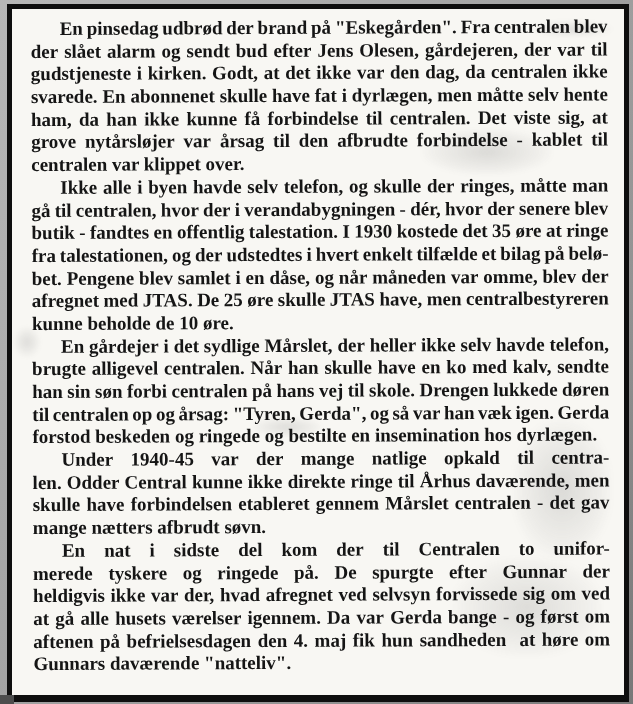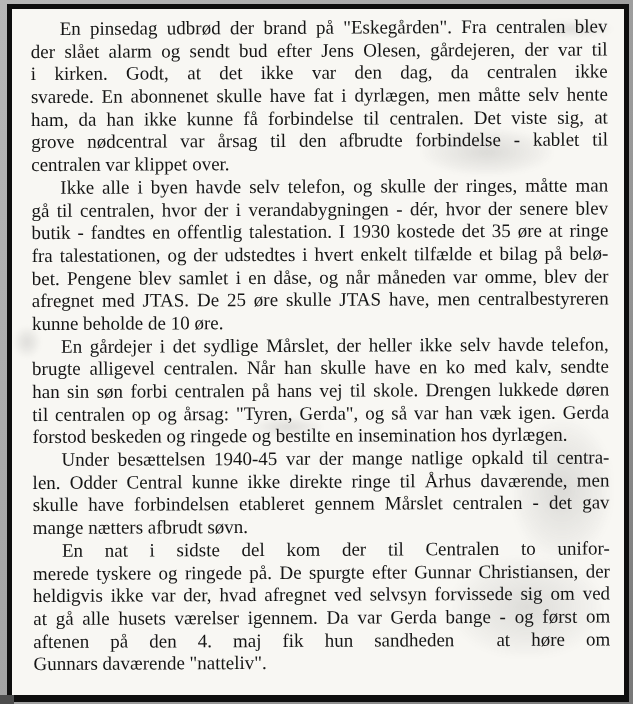--- a/index.html
+++ b/index.html
@@ -24,20 +24,21 @@
     background: #f8f7f3;
     border: 5px solid #0e0e0e;
     border-bottom-width: 7px;
     box-sizing: border-box;
     overflow: hidden;
   }
   .page-inner {
     position: absolute;
     left: 0; top: 0; right: 0; bottom: 0;
     overflow: hidden;
+    font-weight: bold;
   }
   
   .smudge {
     position: absolute;
     background: radial-gradient(ellipse at center, rgba(110,110,110,0.38) 0%, rgba(110,110,110,0.12) 55%, rgba(110,110,110,0) 75%);
     filter: blur(2px);
     pointer-events: none;
   }
   .smudge.s1 { left: 520px; top: 12px;  width: 80px;  height: 16px; opacity: .5; }
   .smudge.s2 { left: 410px; top: 120px; width: 130px; height: 46px; opacity: .55; }
@@ -93,24 +94,24 @@
       <div class="smudge s3"></div>
       <div class="smudge s4"></div>
       <div class="smudge s5"></div>
       <div class="smudge s6"></div>
 
       <div class="textblock">
 
         <div class="para">
           <div class="line just indent"><span>En</span><span>pinsedag</span><span>udbrød</span><span>der</span><span>brand</span><span>på</span><span>"Eskegården".</span><span>Fra</span><span>centralen</span><span>blev</span></div>
           <div class="line just"><span>der</span><span>slået</span><span>alarm</span><span>og</span><span>sendt</span><span>bud</span><span>efter</span><span>Jens</span><span>Olesen,</span><span>gårdejeren,</span><span>der</span><span>var</span><span>til</span></div>
-          <div class="line just"><span>i</span><span>kirken.</span><span>Godt,</span><span>at</span><span>det</span><span>ikke</span><span>var</span><span>den</span><span>dag,</span><span>da</span><span>centralen</span><span>ikke</span></div>
+          <div class="line just"><span>gudstjeneste</span><span>i</span><span>kirken.</span><span>Godt,</span><span>at</span><span>det</span><span>ikke</span><span>var</span><span>den</span><span>dag,</span><span>da</span><span>centralen</span><span>ikke</span></div>
           <div class="line just"><span>svarede.</span><span>En</span><span>abonnenet</span><span>skulle</span><span>have</span><span>fat</span><span>i</span><span>dyrlægen,</span><span>men</span><span>måtte</span><span>selv</span><span>hente</span></div>
           <div class="line just"><span>ham,</span><span>da</span><span>han</span><span>ikke</span><span>kunne</span><span>få</span><span>forbindelse</span><span>til</span><span>centralen.</span><span>Det</span><span>viste</span><span>sig,</span><span>at</span></div>
-          <div class="line just"><span>grove</span><span>nødcentral</span><span>var</span><span>årsag</span><span>til</span><span>den</span><span>afbrudte</span><span>forbindelse</span><span>-</span><span>kablet</span><span>til</span></div>
+          <div class="line just"><span>grove</span><span>nytårsløjer</span><span>var</span><span>årsag</span><span>til</span><span>den</span><span>afbrudte</span><span>forbindelse</span><span>-</span><span>kablet</span><span>til</span></div>
           <div class="line end">centralen var klippet over.</div>
         </div>
 
         <div class="para">
           <div class="line just indent"><span>Ikke</span><span>alle</span><span>i</span><span>byen</span><span>havde</span><span>selv</span><span>telefon,</span><span>og</span><span>skulle</span><span>der</span><span>ringes,</span><span>måtte</span><span>man</span></div>
           <div class="line just"><span>gå</span><span>til</span><span>centralen,</span><span>hvor</span><span>der</span><span>i</span><span>verandabygningen</span><span>-</span><span>dér,</span><span>hvor</span><span>der</span><span>senere</span><span>blev</span></div>
           <div class="line just"><span>butik</span><span>-</span><span>fandtes</span><span>en</span><span>offentlig</span><span>talestation.</span><span>I</span><span>1930</span><span>kostede</span><span>det</span><span>35</span><span>øre</span><span>at</span><span>ringe</span></div>
           <div class="line just"><span>fra</span><span>talestationen,</span><span>og</span><span>der</span><span>udstedtes</span><span>i</span><span>hvert</span><span>enkelt</span><span>tilfælde</span><span>et</span><span>bilag</span><span>på</span><span>belø-</span></div>
           <div class="line just"><span>bet.</span><span>Pengene</span><span>blev</span><span>samlet</span><span>i</span><span>en</span><span>dåse,</span><span>og</span><span>når</span><span>måneden</span><span>var</span><span>omme,</span><span>blev</span><span>der</span></div>
           <div class="line just"><span>afregnet</span><span>med</span><span>JTAS.</span><span>De</span><span>25</span><span>øre</span><span>skulle</span><span>JTAS</span><span>have,</span><span>men</span><span>centralbestyreren</span></div>
@@ -119,32 +120,32 @@
 
         <div class="para">
           <div class="line just indent"><span>En</span><span>gårdejer</span><span>i</span><span>det</span><span>sydlige</span><span>Mårslet,</span><span>der</span><span>heller</span><span>ikke</span><span>selv</span><span>havde</span><span>telefon,</span></div>
           <div class="line just"><span>brugte</span><span>alligevel</span><span>centralen.</span><span>Når</span><span>han</span><span>skulle</span><span>have</span><span>en</span><span>ko</span><span>med</span><span>kalv,</span><span>sendte</span></div>
           <div class="line just"><span>han</span><span>sin</span><span>søn</span><span>forbi</span><span>centralen</span><span>på</span><span>hans</span><span>vej</span><span>til</span><span>skole.</span><span>Drengen</span><span>lukkede</span><span>døren</span></div>
           <div class="line just"><span>til</span><span>centralen</span><span>op</span><span>og</span><span>årsag:</span><span>"Tyren,</span><span>Gerda",</span><span>og</span><span>så</span><span>var</span><span>han</span><span>væk</span><span>igen.</span><span>Gerda</span></div>
           <div class="line end">forstod beskeden og ringede og bestilte en insemination hos dyrlægen.</div>
         </div>
 
         <div class="para">
-          <div class="line just indent"><span>Under</span><span>besættelsen</span><span>1940-45</span><span>var</span><span>der</span><span>mange</span><span>natlige</span><span>opkald</span><span>til</span><span>centra-</span></div>
+          <div class="line just indent"><span>Under</span><span>1940-45</span><span>var</span><span>der</span><span>mange</span><span>natlige</span><span>opkald</span><span>til</span><span>centra-</span></div>
           <div class="line just"><span>len.</span><span>Odder</span><span>Central</span><span>kunne</span><span>ikke</span><span>direkte</span><span>ringe</span><span>til</span><span>Århus</span><span>daværende,</span><span>men</span></div>
           <div class="line just"><span>skulle</span><span>have</span><span>forbindelsen</span><span>etableret</span><span>gennem</span><span>Mårslet</span><span>centralen</span><span>-</span><span>det</span><span>gav</span></div>
           <div class="line end">mange nætters afbrudt søvn.</div>
         </div>
 
         <div class="para">
           <div class="line just indent"><span>En</span><span>nat</span><span>i</span><span>sidste</span><span>del</span><span>kom</span><span>der</span><span>til</span><span>Centralen</span><span>to</span><span>unifor-</span></div>
-          <div class="line just"><span>merede</span><span>tyskere</span><span>og</span><span>ringede</span><span>på.</span><span>De</span><span>spurgte</span><span>efter</span><span>Gunnar</span><span>Christiansen,</span><span>der</span></div>
+          <div class="line just"><span>merede</span><span>tyskere</span><span>og</span><span>ringede</span><span>på.</span><span>De</span><span>spurgte</span><span>efter</span><span>Gunnar</span><span>der</span></div>
           <div class="line just"><span>heldigvis</span><span>ikke</span><span>var</span><span>der,</span><span>hvad</span><span>afregnet</span><span>ved</span><span>selvsyn</span><span>forvissede</span><span>sig</span><span>om</span><span>ved</span></div>
           <div class="line just"><span>at</span><span>gå</span><span>alle</span><span>husets</span><span>værelser</span><span>igennem.</span><span>Da</span><span>var</span><span>Gerda</span><span>bange</span><span>-</span><span>og</span><span>først</span><span>om</span></div>
-          <div class="line just"><span>aftenen</span><span>på</span><span>den</span><span>4.</span><span>maj</span><span>fik</span><span>hun</span><span>sandheden</span><span></span><span>at</span><span>høre</span><span>om</span></div>
+          <div class="line just"><span>aftenen</span><span>på</span><span>befrielsesdagen</span><span>den</span><span>4.</span><span>maj</span><span>fik</span><span>hun</span><span>sandheden</span><span></span><span>at</span><span>høre</span><span>om</span></div>
           <div class="line end">Gunnars daværende "natteliv".</div>
         </div>
 
       </div>
     </div>
   </div>
   <div class="corner-shade"></div>
 </div>
 
 </body></html>

